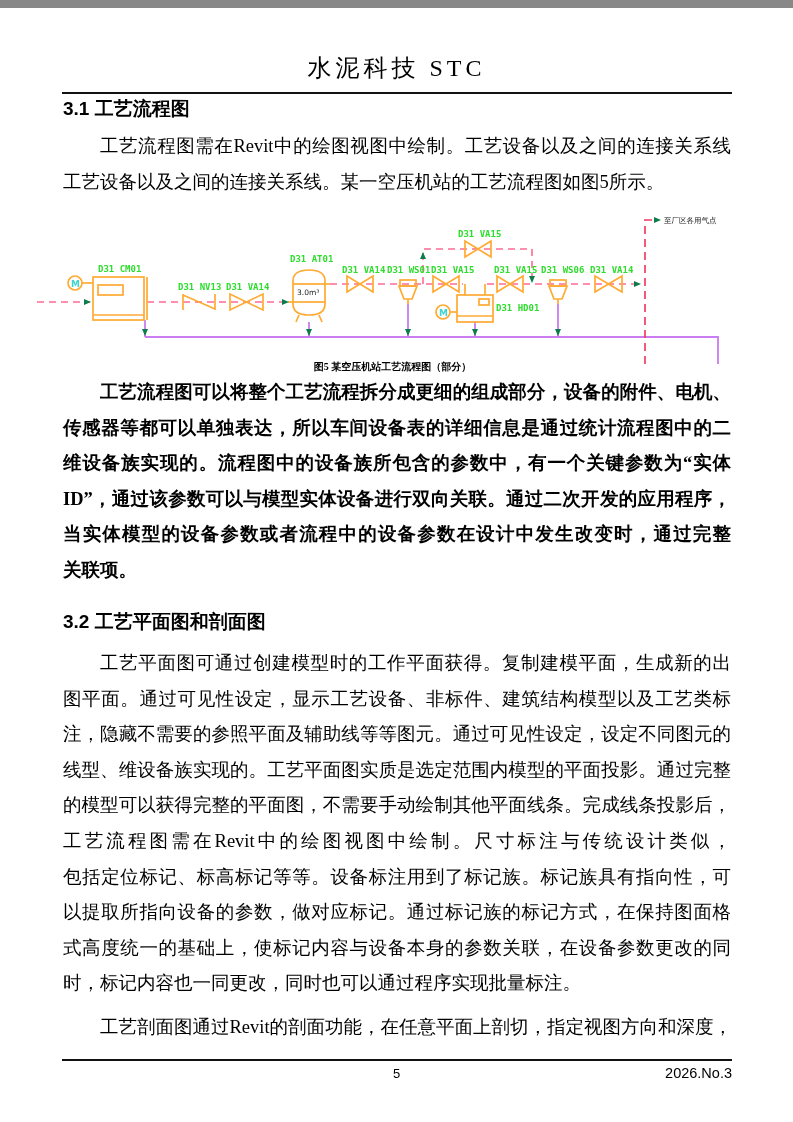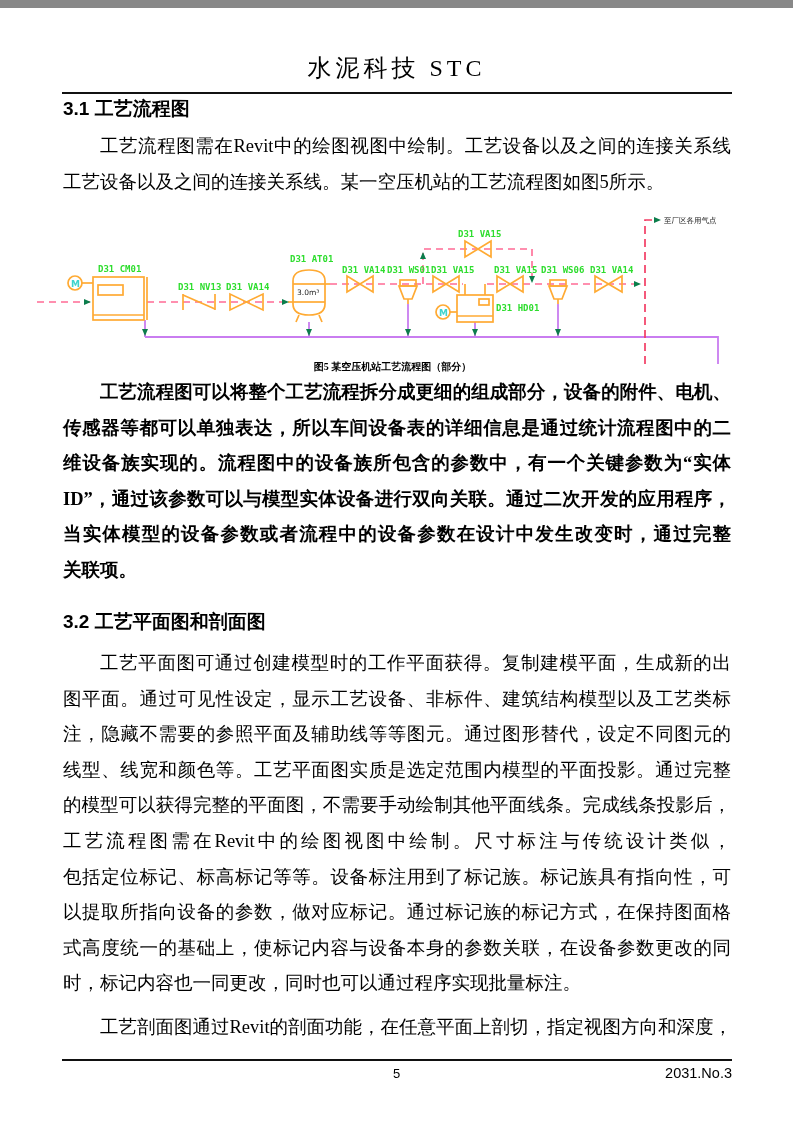--- a/index.html
+++ b/index.html
@@ -169,31 +169,31 @@
     <div class="line">ID”，通过该参数可以与模型实体设备进行双向关联。通过二次开发的应用程序，</div>
     <div class="line">当实体模型的设备参数或者流程中的设备参数在设计中发生改变时，通过完整</div>
     <div class="line end">关联项。</div>
   </div>
 
   <div class="sec-heading h2">3.2 工艺平面图和剖面图</div>
 
   <div class="para p3">
     <div class="line ind">工艺平面图可通过创建模型时的工作平面获得。复制建模平面，生成新的出</div>
     <div class="line">图平面。通过可见性设定，显示工艺设备、非标件、建筑结构模型以及工艺类标</div>
-    <div class="line">注，隐藏不需要的参照平面及辅助线等等图元。通过图形替代，设定不同图元的</div>
-    <div class="line">线型、线宽和颜色等。工艺平面图实质是选定范围内模型的平面投影。通过完整</div>
+    <div class="line">注，隐藏不需要的参照平面及辅助线等等图元。通过可见性设定，设定不同图元的</div>
+    <div class="line">线型、维设备族实现的。工艺平面图实质是选定范围内模型的平面投影。通过完整</div>
     <div class="line">的模型可以获得完整的平面图，不需要手动绘制其他平面线条。完成线条投影后，</div>
     <div class="line">工艺流程图需在Revit中的绘图视图中绘制。尺寸标注与传统设计类似，</div>
     <div class="line">包括定位标记、标高标记等等。设备标注用到了标记族。标记族具有指向性，可</div>
     <div class="line">以提取所指向设备的参数，做对应标记。通过标记族的标记方式，在保持图面格</div>
     <div class="line">式高度统一的基础上，使标记内容与设备本身的参数关联，在设备参数更改的同</div>
     <div class="line end">时，标记内容也一同更改，同时也可以通过程序实现批量标注。</div>
   </div>
 
   <div class="para p4">
     <div class="line ind">工艺剖面图通过Revit的剖面功能，在任意平面上剖切，指定视图方向和深度，</div>
   </div>
 
   <div class="rule-bottom"></div>
   <div class="footer-page">5</div>
-  <div class="footer-issue">2031.No.3</div>
+  <div class="footer-issue">2026.No.3</div>
 
 </div>
 
 </body></html>

